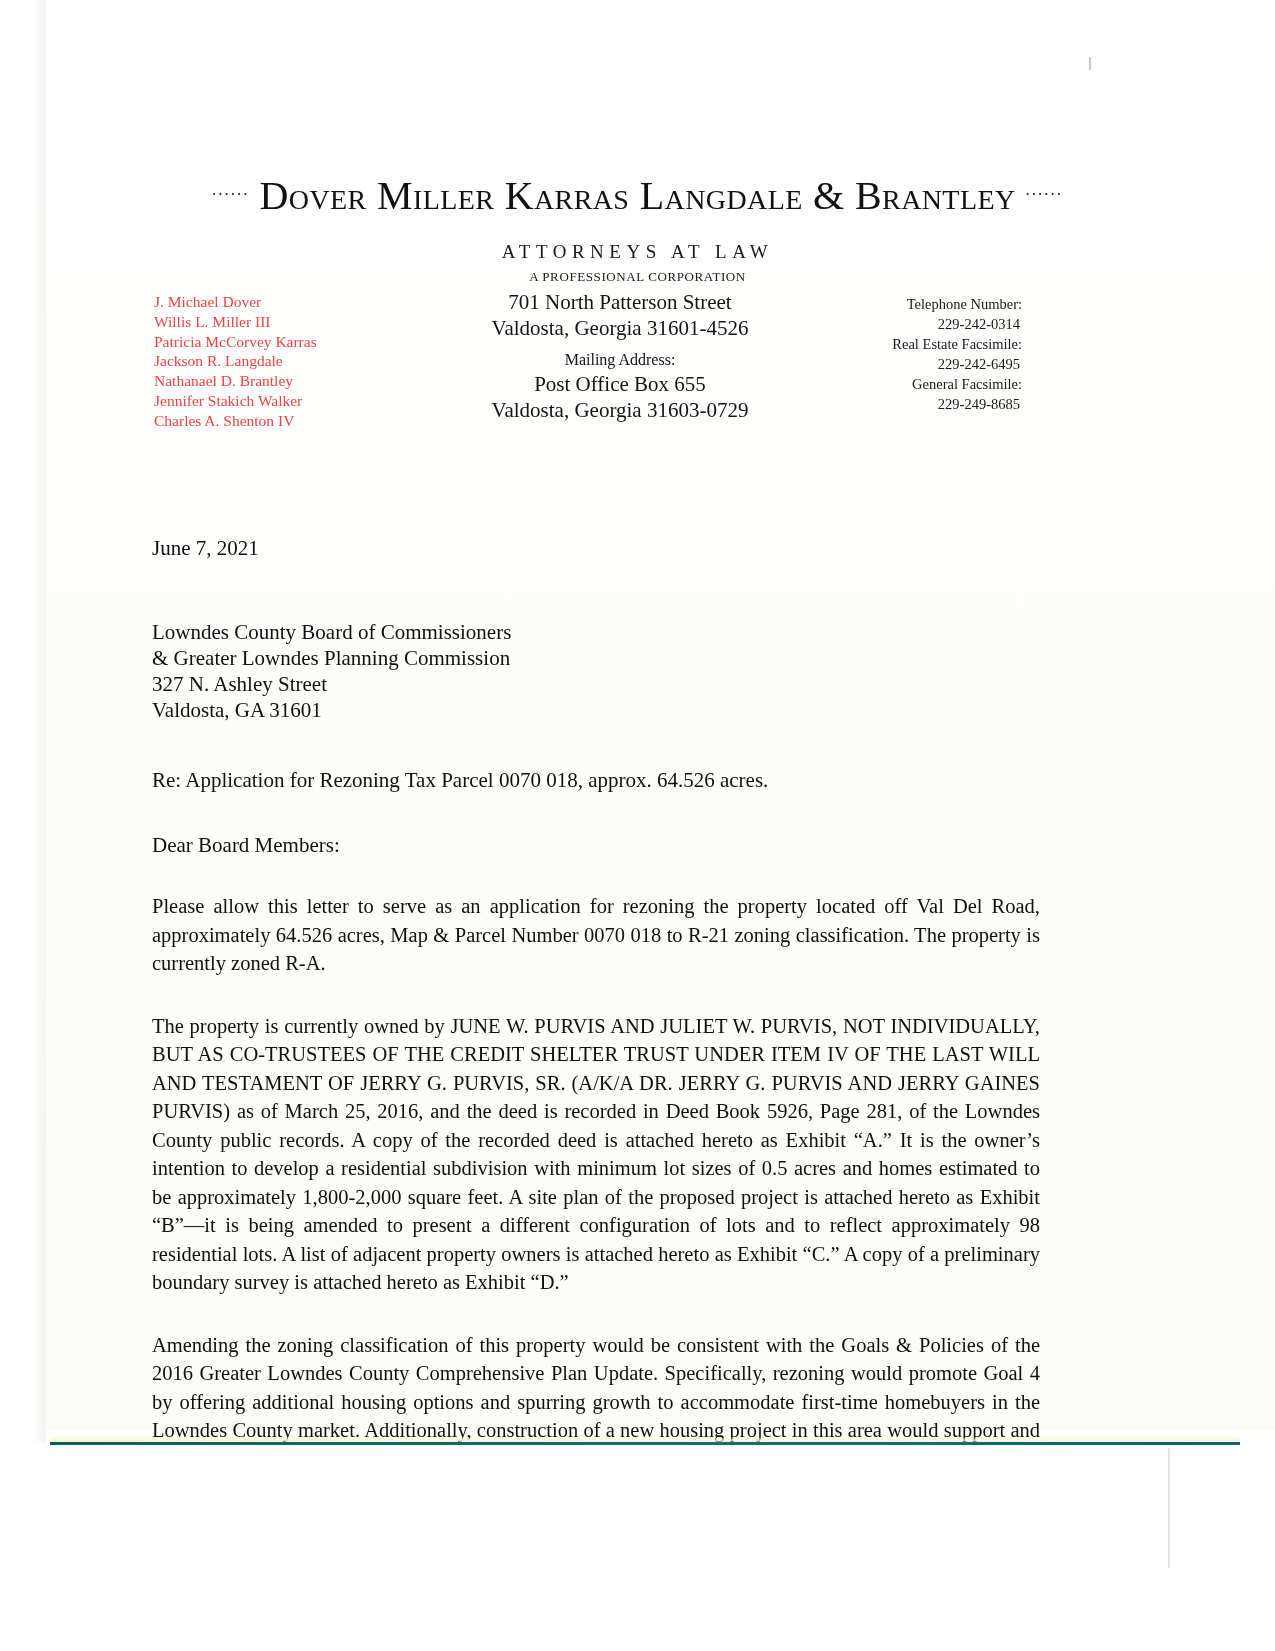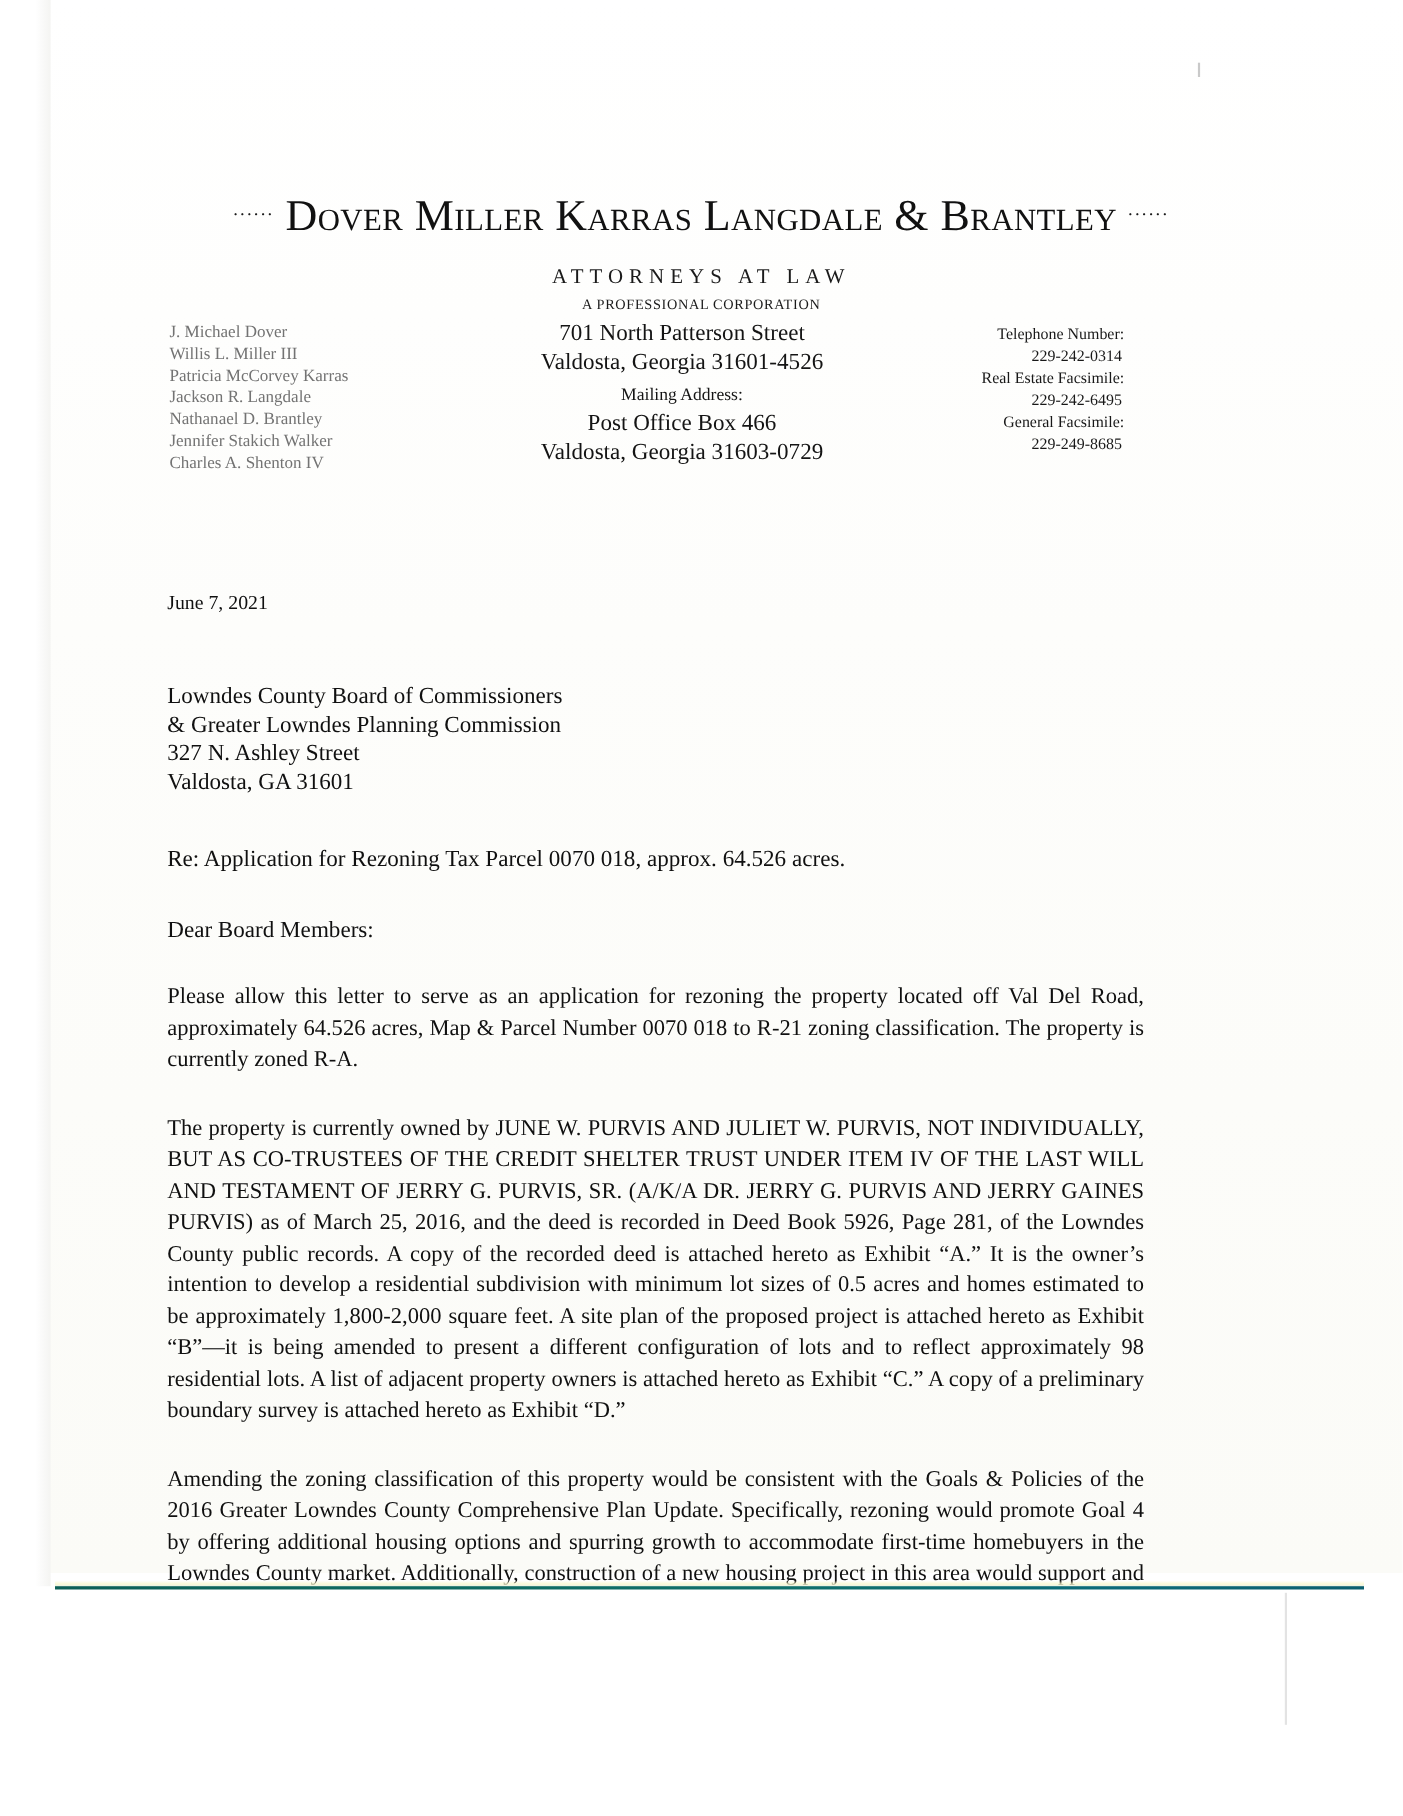--- a/index.html
+++ b/index.html
@@ -99,21 +99,21 @@
   }
 
   
   #attorney-list {
     position: absolute;
     left: 154px;
     top: 292px;
     width: 300px;
     font-size: 15.5px;
     line-height: 19.8px;
-    color: #737373;
+    color: #ef4444;
   }
   #attorney-list div { white-space: nowrap; }
 
   
   #office-address {
     position: absolute;
     left: 400px;
     top: 289px;
     width: 440px;
     text-align: center;
@@ -159,21 +159,21 @@
   #letter-body {
     position: absolute;
     left: 152px;
     top: 535px;
     width: 888px;
     font-size: 20.5px;
     line-height: 26.4px;
     color: #101010;
   }
   .date-line {
-    font-size: 18px;
+    font-size: 21px;
     margin: 0 0 58px 0;
   }
   .addressee {
     margin: 0 0 44px 0;
     font-size: 21px;
     line-height: 26px;
   }
   .addressee div { white-space: nowrap; }
 
   .re-line {
@@ -261,21 +261,21 @@
       <div>Jackson R. Langdale</div>
       <div>Nathanael D. Brantley</div>
       <div>Jennifer Stakich Walker</div>
       <div>Charles A. Shenton IV</div>
     </div>
 
     <div id="office-address">
       <div class="street">701 North Patterson Street</div>
       <div class="citystate">Valdosta, Georgia  31601-4526</div>
       <div class="mail-label">Mailing Address:</div>
-      <div class="pobox">Post Office Box 466</div>
+      <div class="pobox">Post Office Box 655</div>
       <div class="pocity">Valdosta, Georgia  31603-0729</div>
     </div>
 
     <div id="contact-block">
       <div class="c-label">Telephone Number:</div>
       <div class="c-value">229-242-0314</div>
       <div class="c-label">Real Estate Facsimile:</div>
       <div class="c-value">229-242-6495</div>
       <div class="c-label">General Facsimile:</div>
       <div class="c-value">229-249-8685</div>

